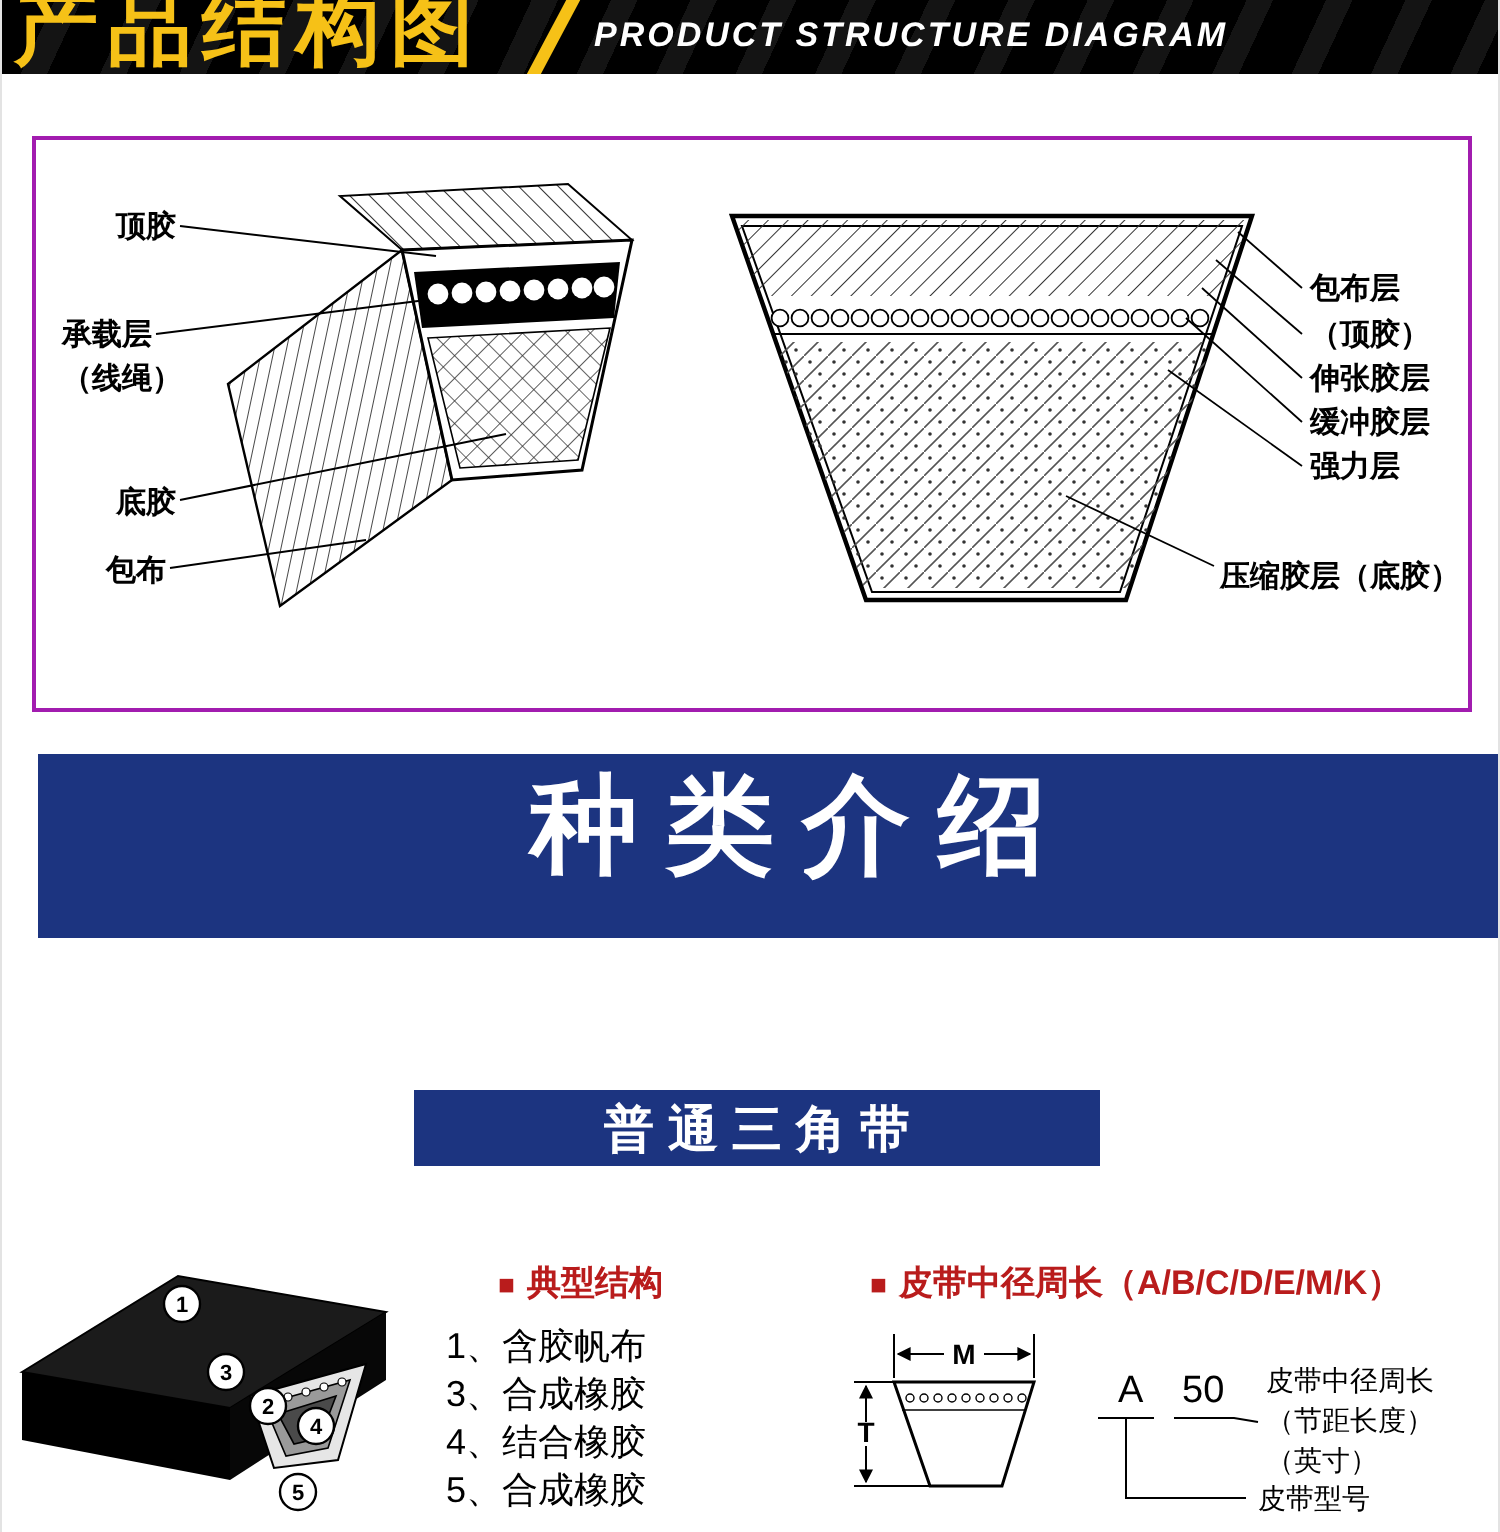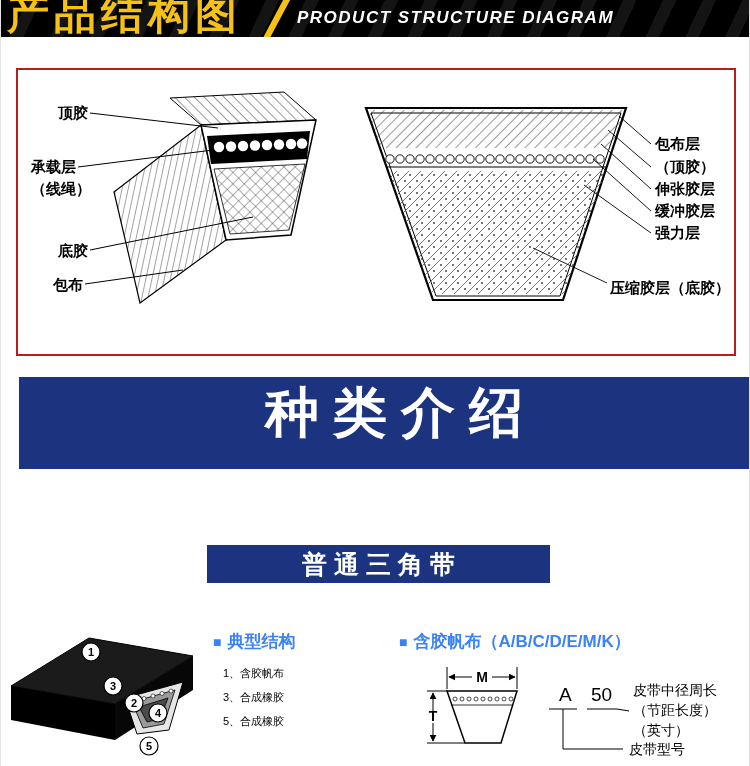--- a/index.html
+++ b/index.html
@@ -28,21 +28,21 @@
   }
   .banner-en {
     position:absolute; left:296px; top:8px;
     font-size:17px; font-weight:bold; font-style:italic;
     color:#fff; letter-spacing:1.5px; white-space:nowrap;
   }
 
   
   .diagram-box {
     position:absolute; left:15px; top:68px; width:720px; height:288px;
-    border:2px solid #b91c1c; background:#fff;
+    border:2px solid #a21caf; background:#fff;
   }
   .diagram-box svg { display:block; }
   .diagram-box text {
     font-family:"Liberation Sans","DejaVu Sans",sans-serif;
     font-size:15px; font-weight:600; fill:#000;
   }
 
   
   .section-banner {
     position:absolute; left:18px; top:377px; width:750px; height:92px;
@@ -60,24 +60,24 @@
     background:var(--navy,#1c3480);
     display:flex; align-items:center; justify-content:center;
     color:#fff; font-size:25px; font-weight:bold; letter-spacing:7px;
     text-indent:7px; white-space:nowrap;
   }
 
   
   .belt-illustration { position:absolute; left:2px; top:622px; }
   .structure-block { position:absolute; left:212px; top:630px; width:182px; }
   .dimension-block { position:absolute; left:398px; top:630px; width:348px; }
-  .block-heading { font-size:17px; font-weight:bold; color:#3b82f6; white-space:nowrap; }
+  .block-heading { font-size:17px; font-weight:bold; color:#b91c1c; white-space:nowrap;margin-left:36px; }
   .block-heading .bullet { font-size:14px; margin-right:6px; }
   .structure-list { list-style:none; margin-top:8px; padding-left:10px; }
-  .structure-list li { font-size:11px; line-height:24px; color:#000; white-space:nowrap; }
+  .structure-list li { font-size:18px; line-height:24px; color:#000; white-space:nowrap; }
   .dimension-block svg { display:block; margin-top:6px; }
   .dimension-block text, .belt-illustration text {
     font-family:"Liberation Sans","DejaVu Sans",sans-serif; fill:#000;
   }
 </style>
 </head>
 <body>
 
 <div class="page">
 
@@ -230,27 +230,28 @@
     </svg>
   </div>
 
   <div class="structure-block">
     <div class="block-heading">
       <span class="bullet">■</span><span>典型结构</span>
     </div>
     <ul class="structure-list">
       <li>1、含胶帆布</li>
       <li>3、合成橡胶</li>
+      <li>4、结合橡胶</li>
       <li>5、合成橡胶</li>
     </ul>
   </div>
 
   <div class="dimension-block">
     <div class="block-heading">
-      <span class="bullet">■</span><span>含胶帆布（A/B/C/D/E/M/K）</span>
+      <span class="bullet">■</span><span>皮带中径周长（A/B/C/D/E/M/K）</span>
     </div>
     <svg width="346" height="104" viewBox="0 0 346 104">
       <defs>
         <marker id="arr" viewBox="0 0 10 10" refX="9" refY="5" markerWidth="7" markerHeight="7" orient="auto-start-reverse">
           <path d="M0 0L10 5L0 10z" fill="#000"></path>
         </marker>
       </defs>
 
       <polygon points="48,32 118,32 102,84 66,84" fill="#fff" stroke="#000" stroke-width="1.5"></polygon>
       <circle cx="56" cy="40" r="2" fill="#fff" stroke="#000" stroke-width="0.7"></circle>

